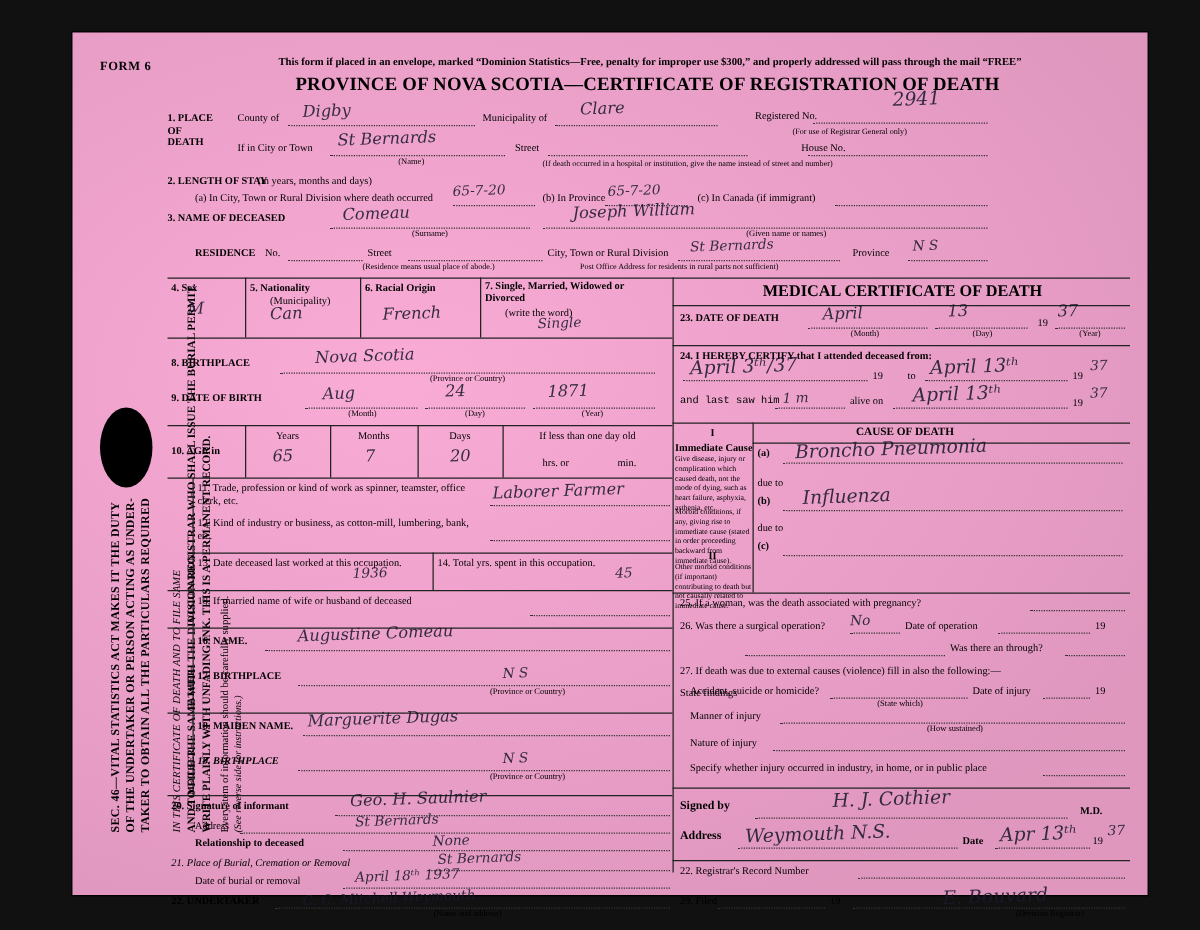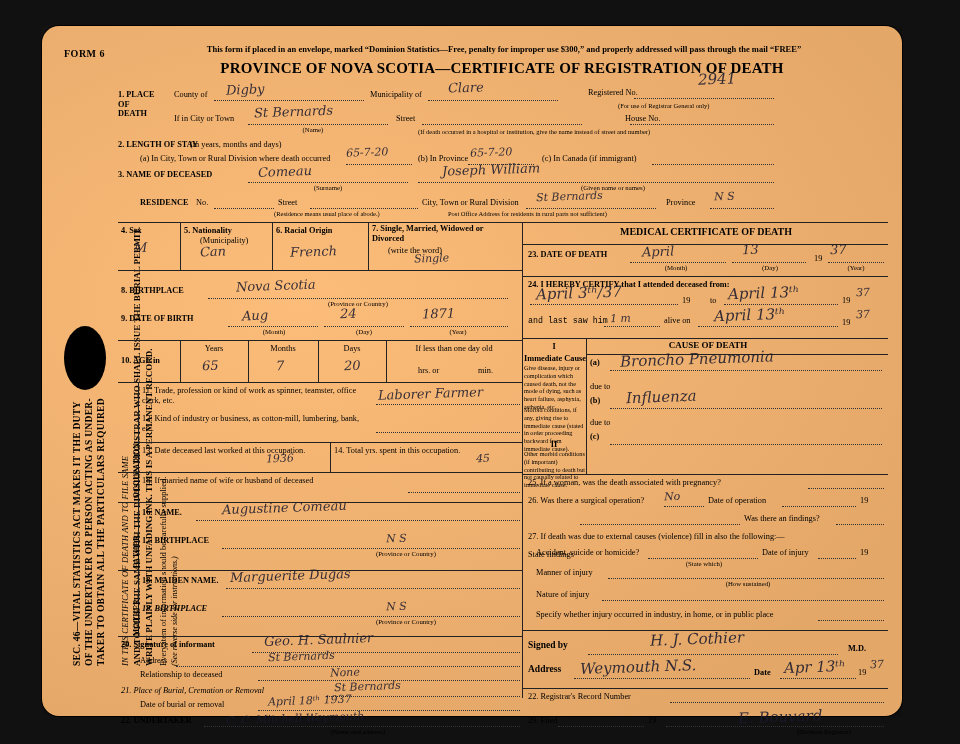--- a/index.html
+++ b/index.html
@@ -1,19 +1,19 @@
 <!DOCTYPE html>
 <html><head>
 <meta charset="utf-8">
 <style>
   html,body{margin:0;padding:0;background:#0a0a0a;}
   body{width:960px;height:744px;overflow:hidden;font-family:"Liberation Serif",serif;}
   #page{position:relative;width:960px;height:744px;background:#111;}
-  .doc{position:absolute;left:42px;top:26px;width:860px;height:690px;background:#fdba74;
-       box-shadow:0 0 0 1px #000;border-radius:17px;}
+  .doc{position:absolute;left:58px;top:26px;width:860px;height:690px;background:#f9a8d4;
+       box-shadow:0 0 0 1px #000;}
   .doc:before{content:"";position:absolute;inset:0;
        background:radial-gradient(ellipse at 30% 40%, rgba(255,255,255,0.04), rgba(0,0,0,0.10) 80%);
        pointer-events:none;}
   .punch{position:absolute;left:22px;top:300px;width:42px;height:64px;background:#000;border-radius:50%;}
   .formno{position:absolute;left:22px;top:22px;font-size:10px;font-weight:bold;letter-spacing:.5px;}
   .topline{position:absolute;left:112px;top:18px;width:700px;text-align:center;font-size:8.5px;font-weight:bold;}
   .title{position:absolute;left:110px;top:34px;width:700px;text-align:center;font-size:15px;font-weight:bold;letter-spacing:.2px;}
   
   .vert{position:absolute;transform-origin:0 0;white-space:nowrap;font-weight:bold;}
   .vwrap{position:absolute;left:28px;top:40px;width:46px;height:620px;}
@@ -220,37 +220,37 @@
       <div class="hand sm" style="left:268px;top:526px;">N S</div>
       <div class="lbl sub" style="left:228px;top:544px;width:120px;">(Province or Country)</div>
 
       <div class="hline" style="left:0px;top:562px;width:404px;"></div>
       <div class="lbl bold" style="left:3px;top:566px;">20. Signature of informant</div>
       <div class="ln" style="left:134px;top:578px;width:268px;"></div>
       <div class="hand" style="left:146px;top:558px;">Geo. H. Saulnier</div>
       <div class="lbl" style="left:22px;top:582px;">Address</div>
       <div class="ln" style="left:58px;top:592px;width:344px;"></div>
       <div class="hand sm" style="left:150px;top:576px;">St Bernards</div>
-      <div class="lbl" style="left:22px;top:596px;">Relationship to deceased</div>
+      <div class="lbl" style="left:22px;top:596px;font-weight:bold;">Relationship to deceased</div>
       <div class="ln" style="left:140px;top:606px;width:262px;"></div>
       <div class="hand sm" style="left:212px;top:592px;">None</div>
 
       <div class="lbl" style="left:3px;top:612px;font-style:italic;">21. Place of Burial, Cremation or Removal</div>
       <div class="ln" style="left:208px;top:622px;width:194px;"></div>
       <div class="hand sm" style="left:216px;top:606px;">St Bernards</div>
       <div class="lbl" style="left:22px;top:626px;">Date of burial or removal</div>
       <div class="ln" style="left:140px;top:636px;width:262px;"></div>
       <div class="hand sm" style="left:150px;top:620px;">April 18ᵗʰ 1937</div>
 
       <div class="lbl bold" style="left:3px;top:642px;">22. UNDERTAKER</div>
       <div class="ln" style="left:86px;top:652px;width:316px;"></div>
       <div class="hand sm" style="left:108px;top:638px;">C. C. Mitchell  Weymouth</div>
       <div class="lbl sub" style="left:170px;top:654px;width:140px;">(Name and address)</div>
 
-      <div class="lbl bold ctr" style="left:410px;top:152px;width:356px;font-size:10px;">MEDICAL CERTIFICATE OF DEATH</div>
+      <div class="lbl bold ctr" style="left:410px;top:152px;width:356px;font-size:13px;">MEDICAL CERTIFICATE OF DEATH</div>
       <div class="hline" style="left:404px;top:170px;width:366px;"></div>
 
       <div class="lbl bold" style="left:410px;top:176px;">23. DATE OF DEATH</div>
       <div class="ln" style="left:512px;top:188px;width:96px;"></div>
       <div class="hand" style="left:524px;top:170px;">April</div>
       <div class="lbl sub" style="left:528px;top:190px;width:60px;">(Month)</div>
       <div class="ln" style="left:614px;top:188px;width:74px;"></div>
       <div class="hand" style="left:624px;top:168px;">13</div>
       <div class="lbl sub" style="left:622px;top:190px;width:60px;">(Day)</div>
       <div class="lbl" style="left:696px;top:180px;">19</div>
@@ -313,21 +313,21 @@
 
       <div class="lbl" style="left:410px;top:422px;">26. Was there a surgical operation?</div>
       <div class="ln" style="left:546px;top:432px;width:40px;"></div>
       <div class="hand sm" style="left:546px;top:416px;">No</div>
       <div class="lbl" style="left:590px;top:422px;">Date of operation</div>
       <div class="ln" style="left:664px;top:432px;width:74px;"></div>
       <div class="lbl" style="left:742px;top:422px;">19</div>
 
       <div class="lbl" style="left:410px;top:440px;margin-top:36px;">State findings</div>
       <div class="ln" style="left:462px;top:450px;width:160px;"></div>
-      <div class="lbl" style="left:626px;top:440px;">Was there an findings?</div>
+      <div class="lbl" style="left:626px;top:440px;">Was there an through?</div>
       <div class="ln" style="left:718px;top:450px;width:48px;"></div>
 
       <div class="lbl" style="left:410px;top:458px;">27. If death was due to external causes (violence) fill in also the following:—</div>
       <div class="lbl" style="left:418px;top:474px;">Accident, suicide or homicide?</div>
       <div class="ln" style="left:530px;top:484px;width:110px;"></div>
       <div class="lbl" style="left:644px;top:474px;">Date of injury</div>
       <div class="ln" style="left:700px;top:484px;width:38px;"></div>
       <div class="lbl" style="left:742px;top:474px;">19</div>
       <div class="lbl sub" style="left:536px;top:486px;width:100px;">(State which)</div>
 

